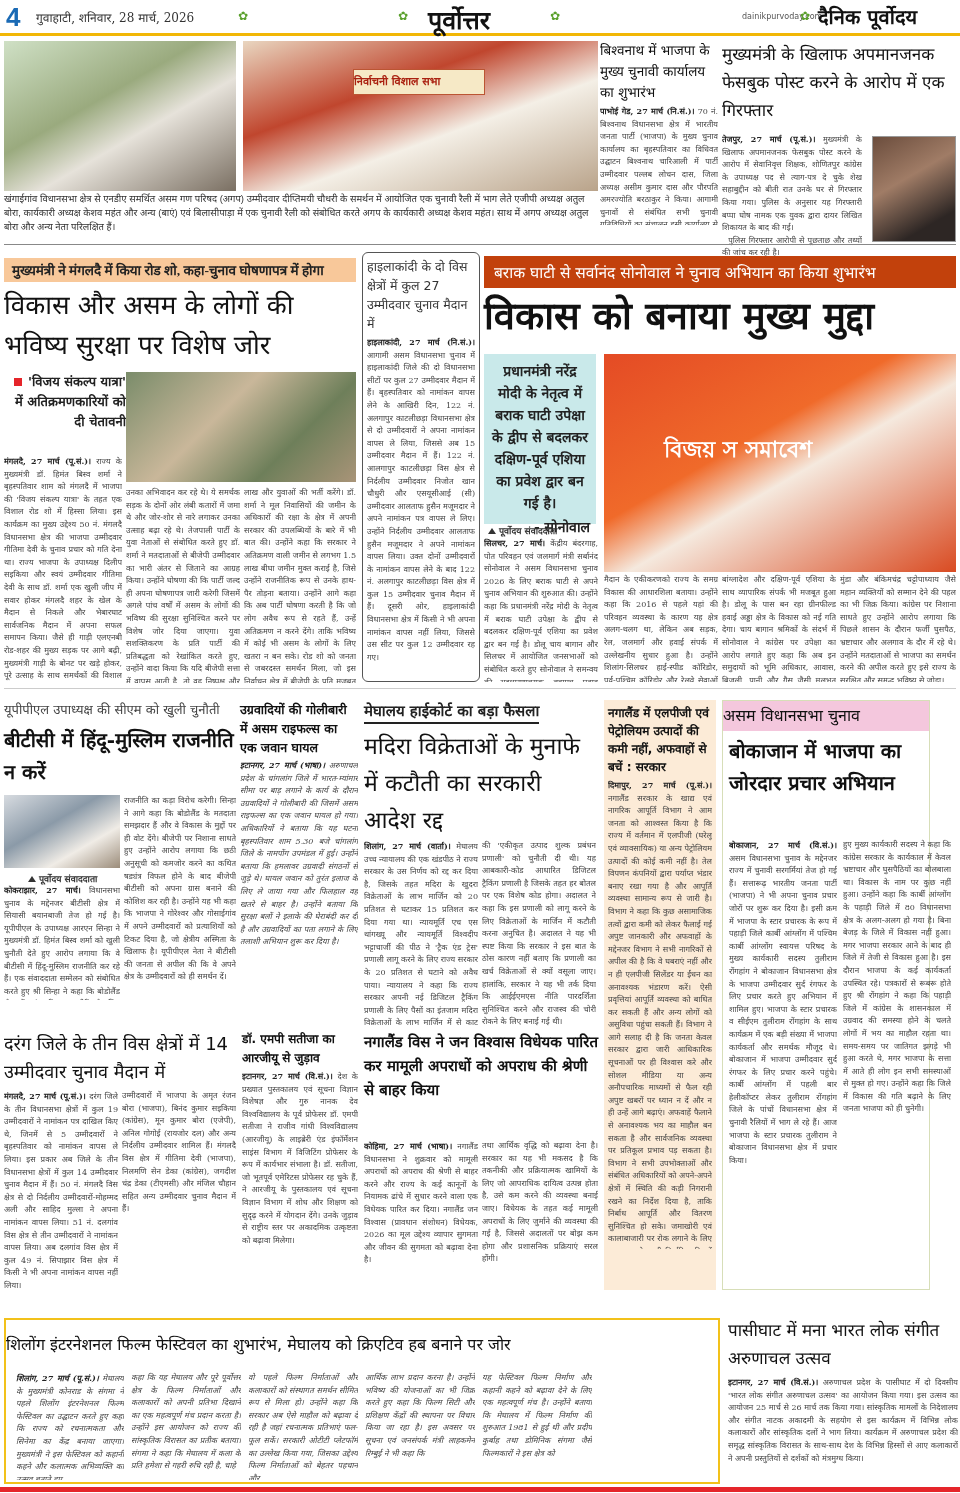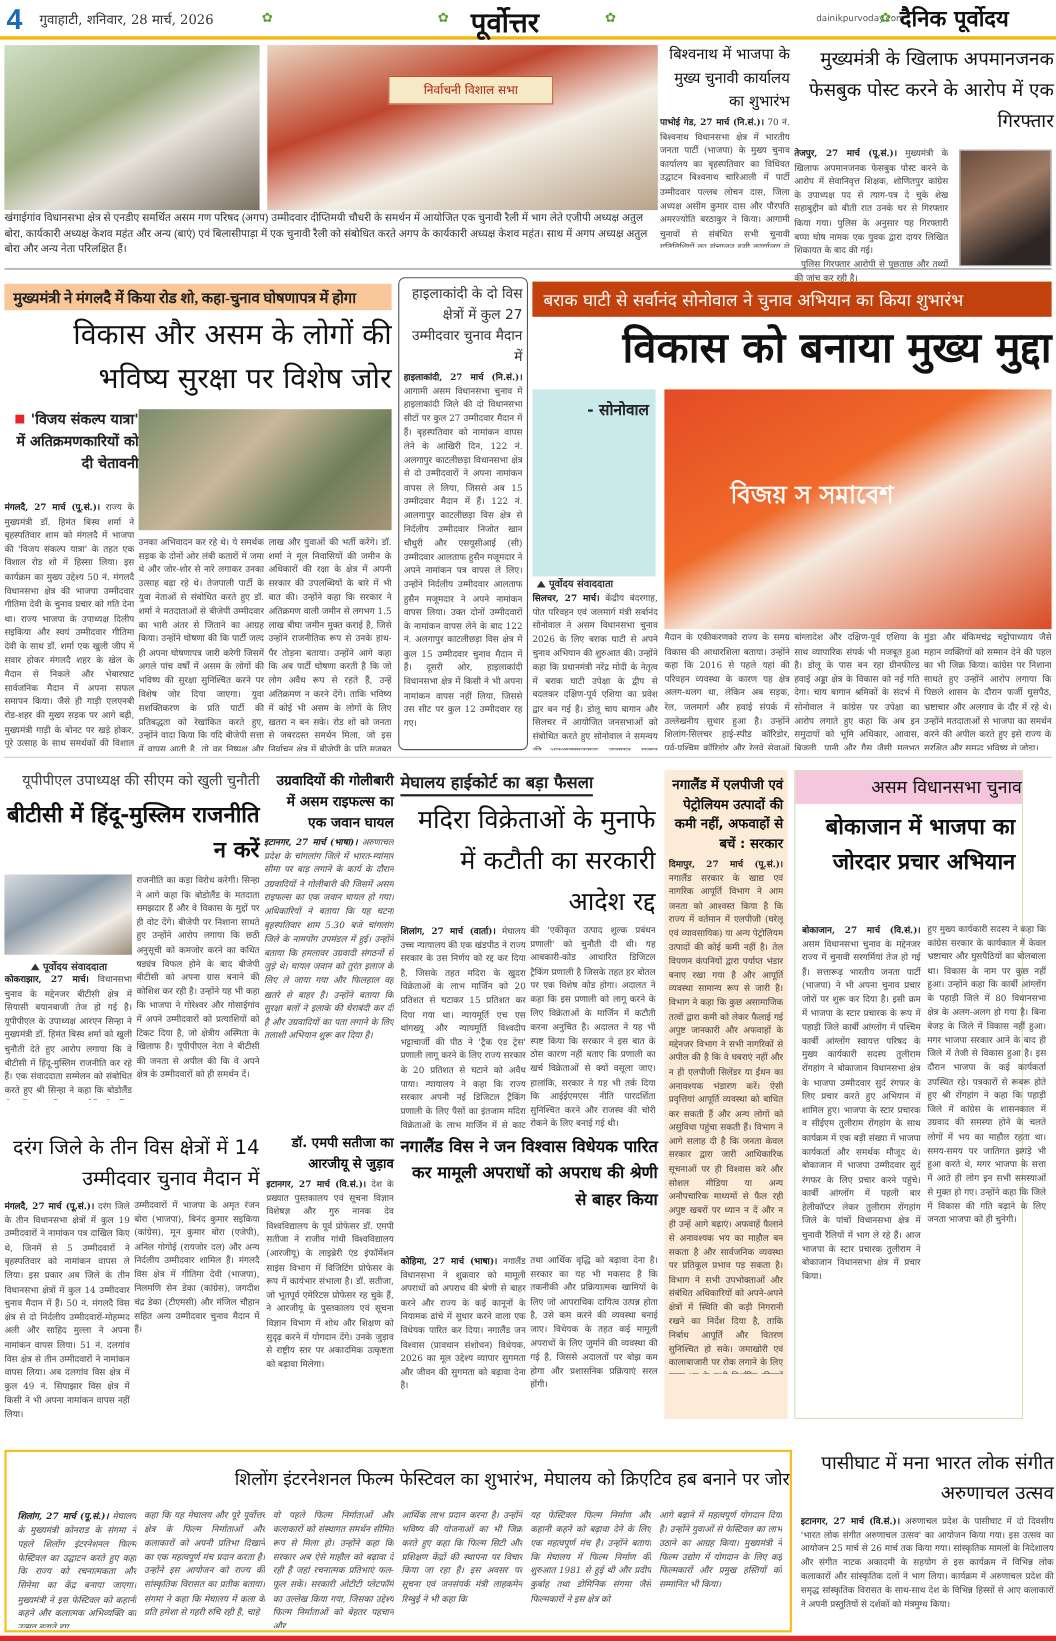--- a/index.html
+++ b/index.html
@@ -17,21 +17,21 @@
 .photo3{background:linear-gradient(150deg,#cfe0c5,#9aaa7e 40%,#e6e2da 60%,#7a6f62)}
 .photo4{background:linear-gradient(150deg,#e44b25,#f06a2a 40%,#f5e9de 55%,#d94b22)}
 .photo5{background:linear-gradient(150deg,#6b4d3d,#a07c66 40%,#2d2624 80%)}
 .photo6{background:linear-gradient(150deg,#d7dbe0,#8b9aa8 40%,#f0ece6 70%,#9b8c7a)}
 .cap{font-size:9.5px;line-height:14px;color:#333;font-family:Liberation Sans, sans-serif}
 .hline{height:1px;background:#888}
 .body{font-size:8px;line-height:12.6px;color:#444;font-family:"DejaVu Serif",serif;text-align:justify;overflow:hidden}
 .body b{color:#222}
 .kicker{background:#f8c89a;font-size:13.5px;color:#222;padding:3px 8px;font-weight:bold;font-family:Liberation Serif, serif}
 .redbar{background:#c2410c;color:#fff;font-size:15.5px;padding:5px 10px;font-family:"DejaVu Sans",sans-serif}
-.hd{color:#111;font-family:"DejaVu Sans",sans-serif;text-align:right}
+.hd{color:#111;font-family:"DejaVu Sans",sans-serif;text-align:left}
 .hdb{font-weight:bold}
 .box{border:1px solid #555;border-radius:6px}
 .quote{background:#c9e9ea;color:#222;font-weight:bold;font-size:14px;line-height:22px;text-align:center;padding:6px 6px}
 .byl{font-size:9px;font-weight:bold;color:#333}
 .bullet{display:inline-block;width:8px;height:8px;background:#e5252a;margin-right:6px}
 .pink{background:#f4c7dd}
 .beige{background:#fcebd7}
 .ybox{border:2px solid #f2c11a}
 .green-frame{border:1px solid #d7deb8}
 .foot{left:0;top:1487px;width:960px;height:5px;background:#e5252a}
@@ -48,21 +48,21 @@
   <div class="abs deco" style="left:398px;top:9px;">✿</div>
   <div class="abs sec">पूर्वोत्तर</div>
   <div class="abs deco" style="left:550px;top:9px;">✿</div>
   <div class="abs url">dainikpurvoday.com</div>
   <div class="abs deco" style="left:800px;top:9px;">✿</div>
   <div class="abs brand">दैनिक पूर्वोदय</div>
 </div>
 
 <div class="abs photo3" style="left:4px;top:41px;width:232px;height:150px;"></div>
 <div class="abs photo2" style="left:243px;top:41px;width:355px;height:150px;">
-  <div class="abs" style="left:110px;top:28px;width:150px;height:26px;background:#f6e9c6;border:1px solid #b53;font-size:11px;color:#a21;text-align:center;line-height:24px;font-weight:normal">निर्वाचनी विशाल सभा</div>
+  <div class="abs" style="left:110px;top:28px;width:132px;height:26px;background:#f6e9c6;border:1px solid #b53;font-size:11px;color:#a21;text-align:left;line-height:24px;font-weight:bold">निर्वाचनी विशाल सभा</div>
 </div>
 <div class="abs cap" style="left:4px;top:192px;width:592px;height:46px;overflow:hidden">खंगाईगांव विधानसभा क्षेत्र से एनडीए समर्थित असम गण परिषद (अगप) उम्मीदवार दीप्तिमयी चौधरी के समर्थन में आयोजित एक चुनावी रैली में भाग लेते एजीपी अध्यक्ष अतुल बोरा, कार्यकारी अध्यक्ष केशव महंत और अन्य (बाएं) एवं बिलासीपाड़ा में एक चुनावी रैली को संबोधित करते अगप के कार्यकारी अध्यक्ष केशव महंत। साथ में अगप अध्यक्ष अतुल बोरा और अन्य नेता परिलक्षित हैं।</div>
 
 <div class="abs" style="left:600px;top:40px;width:118px;">
   <div class="hd" style="font-size:13.5px;line-height:21px">बिश्वनाथ में भाजपा के मुख्य चुनावी कार्यालय का शुभारंभ</div>
   <div class="body" style="height:120px;margin-top:2px"><b>पाभोई गेड, 27 मार्च (नि.सं.)।</b> <span>70 नं. बिश्वनाथ विधानसभा क्षेत्र में भारतीय जनता पार्टी (भाजपा) के मुख्य चुनाव कार्यालय का बृहस्पतिवार का विधिवत उद्घाटन बिश्वनाथ चारिआली में पार्टी उम्मीदवार पल्लब लोचन दास, जिला अध्यक्ष असीम कुमार दास और पौरपति अमरज्योति बरठाकुर ने किया। आगामी चुनावों से संबंधित सभी चुनावी गतिविधियों का संचालन इसी कार्यालय से किया जाएगा।</span></div>
 </div>
 
 <div class="abs" style="left:722px;top:40px;width:236px;">
   <div class="hd" style="font-size:17px;line-height:28px">मुख्यमंत्री के खिलाफ अपमानजनक फेसबुक पोस्ट करने के आरोप में एक गिरफ्तार</div>
@@ -80,21 +80,21 @@
 <div class="abs body" style="left:126px;top:487px;width:114px;height:196px">उनका अभिवादन कर रहे थे। ये समर्थक सड़क के दोनों ओर लंबी कतारों में जमा थे और जोर-शोर से नारे लगाकर उनका उत्साह बढ़ा रहे थे। तेजपाली पार्टी के युवा नेताओं से संबोधित करते हुए डॉ. शर्मा ने मतदाताओं से बीजेपी उम्मीदवार का भारी अंतर से जिताने का आग्रह किया। उन्होंने घोषणा की कि पार्टी जल्द ही अपना घोषणापत्र जारी करेगी जिसमें अगले पांच वर्षों में असम के लोगों की भविष्य की सुरक्षा सुनिश्चित करने पर विशेष जोर दिया जाएगा। युवा सशक्तिकरण के प्रति पार्टी की प्रतिबद्धता को रेखांकित करते हुए, उन्होंने वादा किया कि यदि बीजेपी सत्ता में वापस आती है, तो वह निष्पक्ष और पारदर्शी तरीके से दो</div>
 <div class="abs body" style="left:244px;top:487px;width:112px;height:196px">लाख और युवाओं की भर्ती करेंगे। डॉ. शर्मा ने मूल निवासियों की जमीन के अधिकारों की रक्षा के क्षेत्र में अपनी सरकार की उपलब्धियों के बारे में भी बात की। उन्होंने कहा कि सरकार ने अतिक्रमण वाली जमीन से लगभग 1.5 लाख बीघा जमीन मुक्त कराई है, जिसे उन्होंने राजनीतिक रूप से उनके हाथ-पैर तोड़ना बताया। उन्होंने आगे कहा कि अब पार्टी घोषणा करती है कि जो लोग अवैध रूप से रहते हैं, उन्हें अतिक्रमण न करने देंगे। ताकि भविष्य में कोई भी असम के लोगों के लिए खतरा न बन सके। रोड शो को जनता से जबरदस्त समर्थन मिला, जो इस निर्वाचन क्षेत्र में बीजेपी के प्रति मजबूत समर्थन को दर्शाता है; यहीं पार्टी असम में लगातार तीसरी बार सत्ता में आने के लिए अपना चुनाव प्रचार तेज कर रही है।</div>
 
 <div class="abs box" style="left:362px;top:252px;width:118px;height:430px;padding:4px">
   <div class="hd" style="font-size:12.5px;line-height:19px;color:#333">हाइलाकांदी के दो विस क्षेत्रों में कुल 27 उम्मीदवार चुनाव मैदान में</div>
   <div class="body" style="height:330px;margin-top:3px"><b>हाइलाकांदी, 27 मार्च (नि.सं.)।</b> <span>आगामी असम विधानसभा चुनाव में हाइलाकांदी जिले की दो विधानसभा सीटों पर कुल 27 उम्मीदवार मैदान में हैं। बृहस्पतिवार को नामांकन वापस लेने के आखिरी दिन, 122 नं. अलगापुर काटलीछड़ा विधानसभा क्षेत्र से दो उम्मीदवारों ने अपना नामांकन वापस ले लिया, जिससे अब 15 उम्मीदवार मैदान में हैं। 122 नं. आलगापुर काटलीछड़ा विस क्षेत्र से निर्दलीय उम्मीदवार निजोत खान चौधुरी और एसयूसीआई (सी) उम्मीदवार आलताफ हुसैन मजूमदार ने अपने नामांकन पत्र वापस ले लिए। उन्होंने निर्दलीय उम्मीदवार आलताफ हुसैन मजूमदार ने अपने नामांकन वापस लिया। उक्त दोनों उम्मीदवारों के नामांकन वापस लेने के बाद 122 नं. अलगापुर काटलीछड़ा विस क्षेत्र में कुल 15 उम्मीदवार चुनाव मैदान में हैं। दूसरी ओर, हाइलाकांदी विधानसभा क्षेत्र में किसी ने भी अपना नामांकन वापस नहीं लिया, जिससे उस सीट पर कुल 12 उम्मीदवार रह गए।</span></div>
 </div>
 
 <div class="abs redbar" style="left:484px;top:256px;width:472px;">बराक घाटी से सर्वानंद सोनोवाल ने चुनाव अभियान का किया शुभारंभ</div>
 <div class="abs hd hdb" style="left:484px;top:285px;width:472px;font-size:38px;line-height:62px">विकास को बनाया मुख्य मुद्दा</div>
-<div class="abs quote" style="left:484px;top:354px;width:112px;height:170px"><div style="text-align:right;margin-top:2px">- सोनोवाल</div></div>
+<div class="abs quote" style="left:484px;top:354px;width:112px;height:170px"><span>प्रधानमंत्री नरेंद्र मोदी के नेतृत्व में बराक घाटी उपेक्षा के द्वीप से बदलकर दक्षिण-पूर्व एशिया का प्रवेश द्वार बन गई है।</span><div style="text-align:right;margin-top:2px">- सोनोवाल</div></div>
 <div class="abs photo4" style="left:604px;top:354px;width:352px;height:218px">
   <div class="abs" style="left:60px;top:78px;font-size:22px;color:#fff;font-weight:bold">বিজয় স সমাবেশ</div>
 </div>
 <div class="abs byl" style="left:488px;top:524px"><span class="tri"></span><span>पूर्वोदय संवाददाता</span></div>
 <div class="abs body" style="left:484px;top:537px;width:114px;height:145px"><b>सिलचर, 27 मार्च।</b> <span>केंद्रीय बंदरगाह, पोत परिवहन एवं जलमार्ग मंत्री सर्बानंद सोनोवाल ने असम विधानसभा चुनाव 2026 के लिए बराक घाटी से अपने चुनाव अभियान की शुरुआत की। उन्होंने कहा कि प्रधानमंत्री नरेंद्र मोदी के नेतृत्व में बराक घाटी उपेक्षा के द्वीप से बदलकर दक्षिण-पूर्व एशिया का प्रवेश द्वार बन गई है। डोलू चाय बागान और सिलचर में आयोजित जनसभाओं को संबोधित करते हुए सोनोवाल ने समन्वय की अवधारणाबराक, ब्रह्मपुत्र, पहाड़ और</span></div>
 <div class="abs body" style="left:604px;top:574px;width:114px;height:108px">मैदान के एकीकरणको राज्य के समग्र विकास की आधारशिला बताया। उन्होंने कहा कि 2016 से पहले यहां की परिवहन व्यवस्था के कारण यह क्षेत्र अलग-थलग था, लेकिन अब सड़क, रेल, जलमार्ग और हवाई संपर्क में उल्लेखनीय सुधार हुआ है। उन्होंने शिलांग-सिलचर हाई-स्पीड कॉरिडोर, पूर्व-पश्चिम कॉरिडोर और रेलवे सेवाओं के विस्तार का उल्लेख करते हुए कहा कि बराक नदी के जरिए</div>
 <div class="abs body" style="left:722px;top:574px;width:114px;height:108px">बांग्लादेश और दक्षिण-पूर्व एशिया के साथ व्यापारिक संपर्क भी मजबूत हुआ है। डोलू के पास बन रहा ग्रीनफील्ड हवाई अड्डा क्षेत्र के विकास को नई गति देगा। चाय बागान श्रमिकों के संदर्भ में सोनोवाल ने कांग्रेस पर उपेक्षा का आरोप लगाते हुए कहा कि अब इन समुदायों को भूमि अधिकार, आवास, बिजली, पानी और गैस जैसी मूलभूत सुविधाएं मिल रही हैं। उन्होंने बिरसा</div>
 <div class="abs body" style="left:840px;top:574px;width:116px;height:108px">मुंडा और बंकिमचंद्र चट्टोपाध्याय जैसे महान व्यक्तियों को सम्मान देने की पहल का भी जिक्र किया। कांग्रेस पर निशाना साधते हुए उन्होंने आरोप लगाया कि पिछले शासन के दौरान फर्जी घुसपैठ, भ्रष्टाचार और अलगाव के दौर में रहे थे। उन्होंने मतदाताओं से भाजपा का समर्थन करने की अपील करते हुए इसे राज्य के सुरक्षित और समृद्ध भविष्य से जोड़ा।</div>
 
 <div class="abs hline" style="left:4px;top:688px;width:952px;background:#ccc"></div>
@@ -143,21 +143,20 @@
 <div class="abs body" style="left:364px;top:1140px;width:114px;height:158px"><b>कोहिमा, 27 मार्च (भाषा)।</b> <span>नगालैंड विधानसभा ने शुक्रवार को मामूली अपराधों को अपराध की श्रेणी से बाहर करने और राज्य के कई कानूनों के नियामक ढांचे में सुधार करने वाला एक विधेयक पारित कर दिया। नगालैंड जन विश्वास (प्रावधान संशोधन) विधेयक, 2026 का मूल उद्देश्य व्यापार सुगमता और जीवन की सुगमता को बढ़ावा देना है।</span></div>
 <div class="abs body" style="left:482px;top:1140px;width:116px;height:158px">तथा आर्थिक वृद्धि को बढ़ावा देना है। सरकार का यह भी मकसद है कि तकनीकी और प्रक्रियात्मक खामियों के लिए जो आपराधिक दायित्व उत्पन्न होता है, उसे कम करने की व्यवस्था बनाई जाए। विधेयक के तहत कई मामूली अपराधों के लिए जुर्माने की व्यवस्था की गई है, जिससे अदालतों पर बोझ कम होगा और प्रशासनिक प्रक्रियाएं सरल होंगी।</div>
 
 <div class="abs ybox" style="left:4px;top:1318px;width:716px;height:166px">
   <div class="hd" style="font-size:16px;line-height:34px;margin-top:8px">शिलोंग इंटरनेशनल फिल्म फेस्टिवल का शुभारंभ, मेघालय को क्रिएटिव हब बनाने पर जोर</div>
   <div class="abs body" style="left:10px;top:52px;width:108px;height:108px;font-style:italic"><b>शिलांग, 27 मार्च (पू.सं.)।</b> <span>मेघालय के मुख्यमंत्री कोनराड के संगमा ने पहले शिलोंग इंटरनेशनल फिल्म फेस्टिवल का उद्घाटन करते हुए कहा कि राज्य को रचनात्मकता और सिनेमा का केंद्र बनाया जाएगा। मुख्यमंत्री ने इस फेस्टिवल को कहानी कहने और कलात्मक अभिव्यक्ति का उत्सव बताते हुए</span></div>
   <div class="abs body" style="left:125px;top:52px;width:110px;height:108px;font-style:italic">कहा कि यह मेघालय और पूरे पूर्वोत्तर क्षेत्र के फिल्म निर्माताओं और कलाकारों को अपनी प्रतिभा दिखाने का एक महत्वपूर्ण मंच प्रदान करता है। उन्होंने इस आयोजन को राज्य की सांस्कृतिक विरासत का प्रतीक बताया। संगमा ने कहा कि मेघालय में कला के प्रति हमेशा से गहरी रुचि रही है, चाहे</div>
   <div class="abs body" style="left:242px;top:52px;width:110px;height:108px;font-style:italic">वो पहले फिल्म निर्माताओं और कलाकारों को संस्थागत समर्थन सीमित रूप से मिला हो। उन्होंने कहा कि सरकार अब ऐसे माहौल को बढ़ावा दे रही है जहां रचनात्मक प्रतिभाएं फल-फूल सकें। सरकारी ओटीटी प्लेटफॉर्म का उल्लेख किया गया, जिसका उद्देश्य फिल्म निर्माताओं को बेहतर पहचान और</div>
   <div class="abs body" style="left:359px;top:52px;width:110px;height:108px;font-style:italic">आर्थिक लाभ प्रदान करना है। उन्होंने भविष्य की योजनाओं का भी जिक्र करते हुए कहा कि फिल्म सिटी और प्रशिक्षण केंद्रों की स्थापना पर विचार किया जा रहा है। इस अवसर पर सूचना एवं जनसंपर्क मंत्री लाहकमेन रिम्बुई ने भी कहा कि</div>
   <div class="abs body" style="left:476px;top:52px;width:110px;height:108px;font-style:italic">यह फेस्टिवल फिल्म निर्माण और कहानी कहने को बढ़ावा देने के लिए एक महत्वपूर्ण मंच है। उन्होंने बताया कि मेघालय में फिल्म निर्माण की शुरुआत 1981 से हुई थी और प्रदीप कुर्बाह तथा डोमिनिक संगमा जैसे फिल्मकारों ने इस क्षेत्र को</div>
-  <div class="abs body" style="left:593px;top:52px;width:112px;height:108px;font-style:italic">आगे बढ़ाने में महत्वपूर्ण योगदान दिया है। उन्होंने युवाओं से फेस्टिवल का लाभ उठाने का आग्रह किया। मुख्यमंत्री ने फिल्म उद्योग में योगदान के लिए कई फिल्मकारों और प्रमुख हस्तियों को सम्मानित भी किया।</div>
 </div>
 
 <div class="abs" style="left:728px;top:1316px;width:230px">
   <div class="hd" style="font-size:17px;line-height:28px">पासीघाट में मना भारत लोक संगीत अरुणाचल उत्सव</div>
   <div class="body" style="height:104px;margin-top:4px"><b>इटानगर, 27 मार्च (वि.सं.)।</b> <span>अरुणाचल प्रदेश के पासीघाट में दो दिवसीय 'भारत लोक संगीत अरुणाचल उत्सव' का आयोजन किया गया। इस उत्सव का आयोजन 25 मार्च से 26 मार्च तक किया गया। सांस्कृतिक मामलों के निदेशालय और संगीत नाटक अकादमी के सहयोग से इस कार्यक्रम में विभिन्न लोक कलाकारों और सांस्कृतिक दलों ने भाग लिया। कार्यक्रम में अरुणाचल प्रदेश की समृद्ध सांस्कृतिक विरासत के साथ-साथ देश के विभिन्न हिस्सों से आए कलाकारों ने अपनी प्रस्तुतियों से दर्शकों को मंत्रमुग्ध किया।</span></div>
 </div>
 
 <div class="abs foot"></div>
 
 </body></html>

